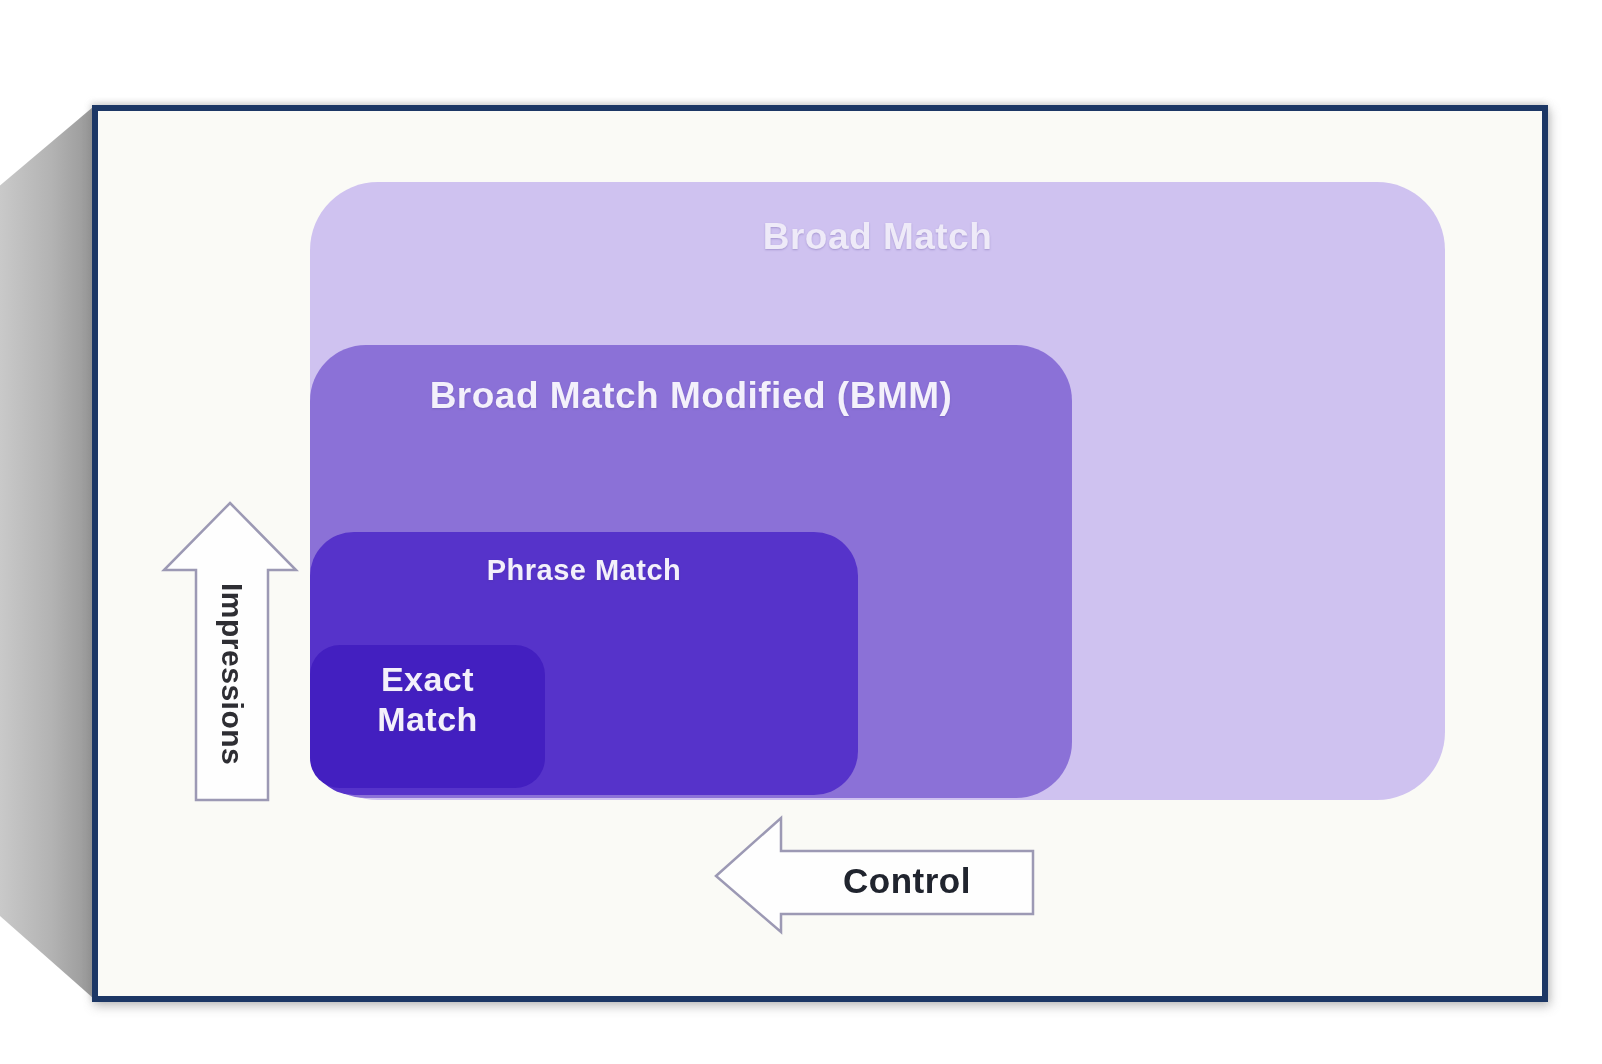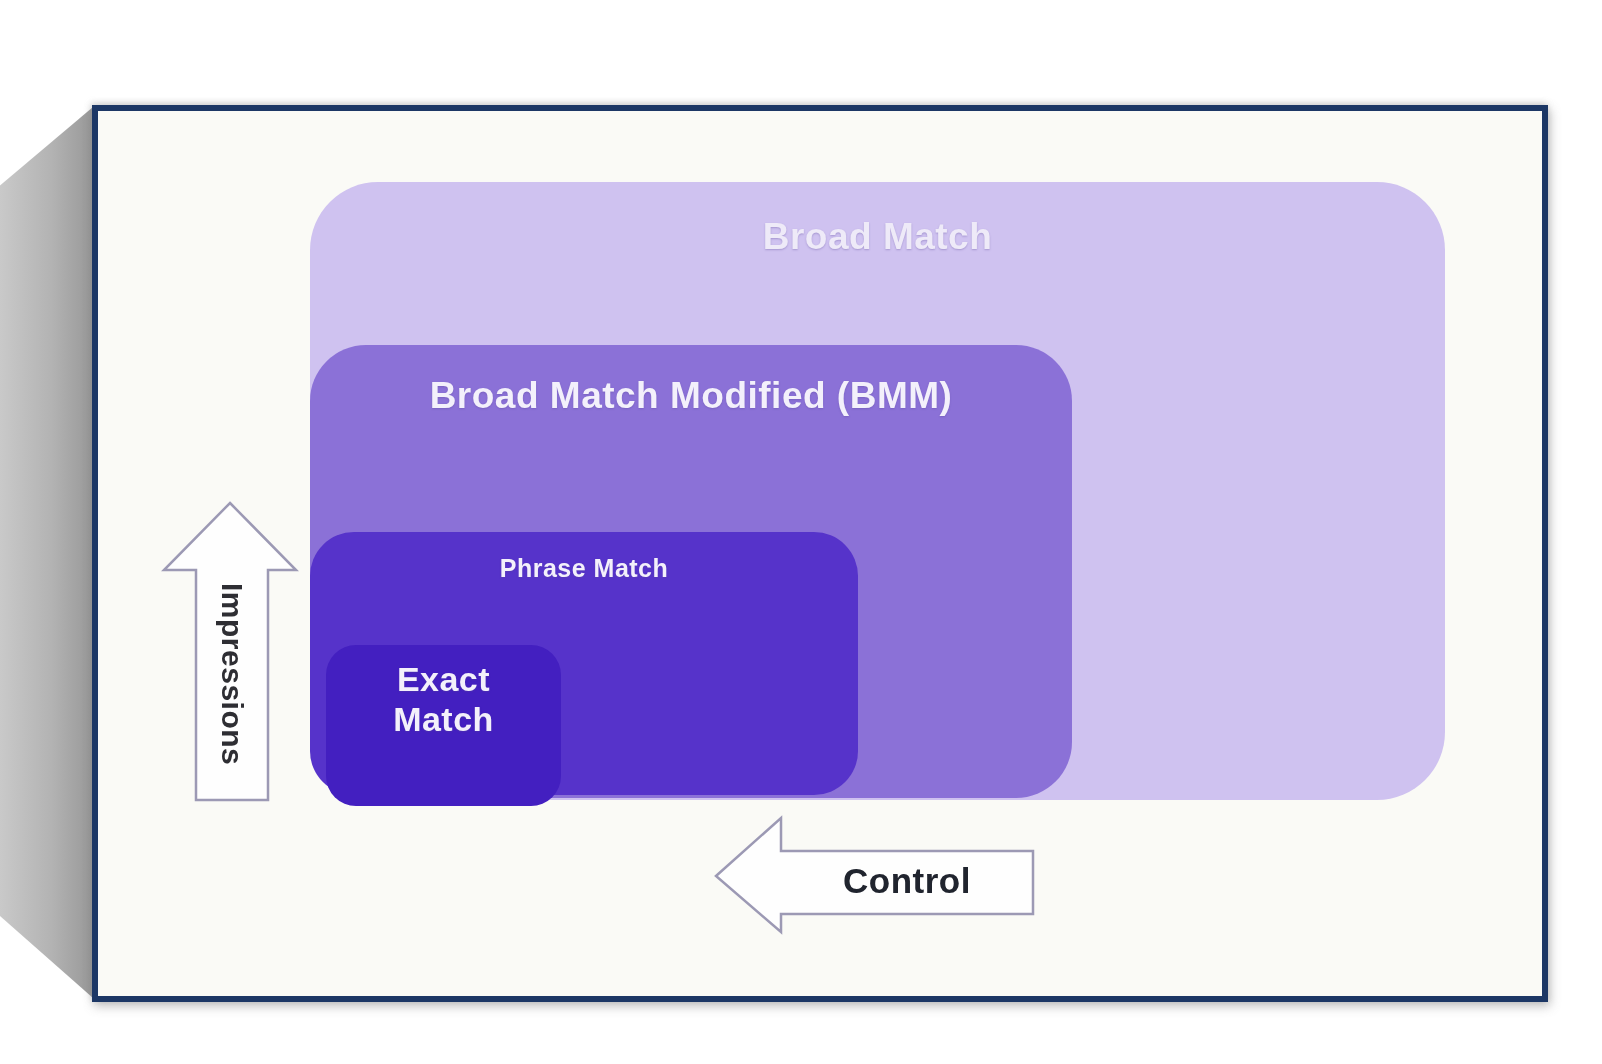--- a/index.html
+++ b/index.html
@@ -18,29 +18,29 @@
     position:absolute;left:92px;top:105px;width:1456px;height:897px;
     box-sizing:border-box;border:6px solid #1c3765;background:#fafaf6;
     box-shadow:2px 4px 10px rgba(110,110,110,.45), -1px -2px 6px rgba(150,150,150,.35);
   }
 
   
   .mbox{position:absolute;box-sizing:border-box;}
   .mbox-broad {left:310px;top:182px;width:1135px;height:618px;border-radius:68px;}
   .mbox-bmm   {left:310px;top:345px;width:762px; height:453px;border-radius:56px;}
   .mbox-phrase{left:310px;top:532px;width:548px; height:263px;border-radius:44px;}
-  .mbox-exact {left:326px;top:645px;width:235px; height:161px;border-radius:30px;}
+  .mbox-exact {left:310px;top:645px;width:235px; height:143px;border-radius:30px;}
 
   .mbox-label{
     position:absolute;left:0;right:0;text-align:center;font-weight:bold;
     letter-spacing:.5px;text-shadow:0 1px 2px rgba(90,70,150,.35);
   }
   .lbl-broad {top:34px;font-size:37px;}
   .lbl-bmm   {top:30px;font-size:37px;}
-  .lbl-phrase{top:22px;font-size:25px;}
+  .lbl-phrase{top:22px;font-size:29px;}
   .lbl-exact {top:14px;font-size:34px;line-height:40px;left:50%;width:140px;margin-left:-70px;}
 
   
   .arrow-svg{position:absolute;left:0;top:0;width:1602px;height:1064px;pointer-events:none;}
   .arrow-shape{fill:#fefefe;stroke:#9c99b4;stroke-width:2.5px;stroke-linejoin:miter;}
 
   .impressions-label{
     position:absolute;left:201px;top:560px;width:62px;height:228px;
     writing-mode:vertical-rl;display:flex;align-items:center;justify-content:center;
     font-size:30px;font-weight:bold;color:#2e2e33;letter-spacing:.5px;

